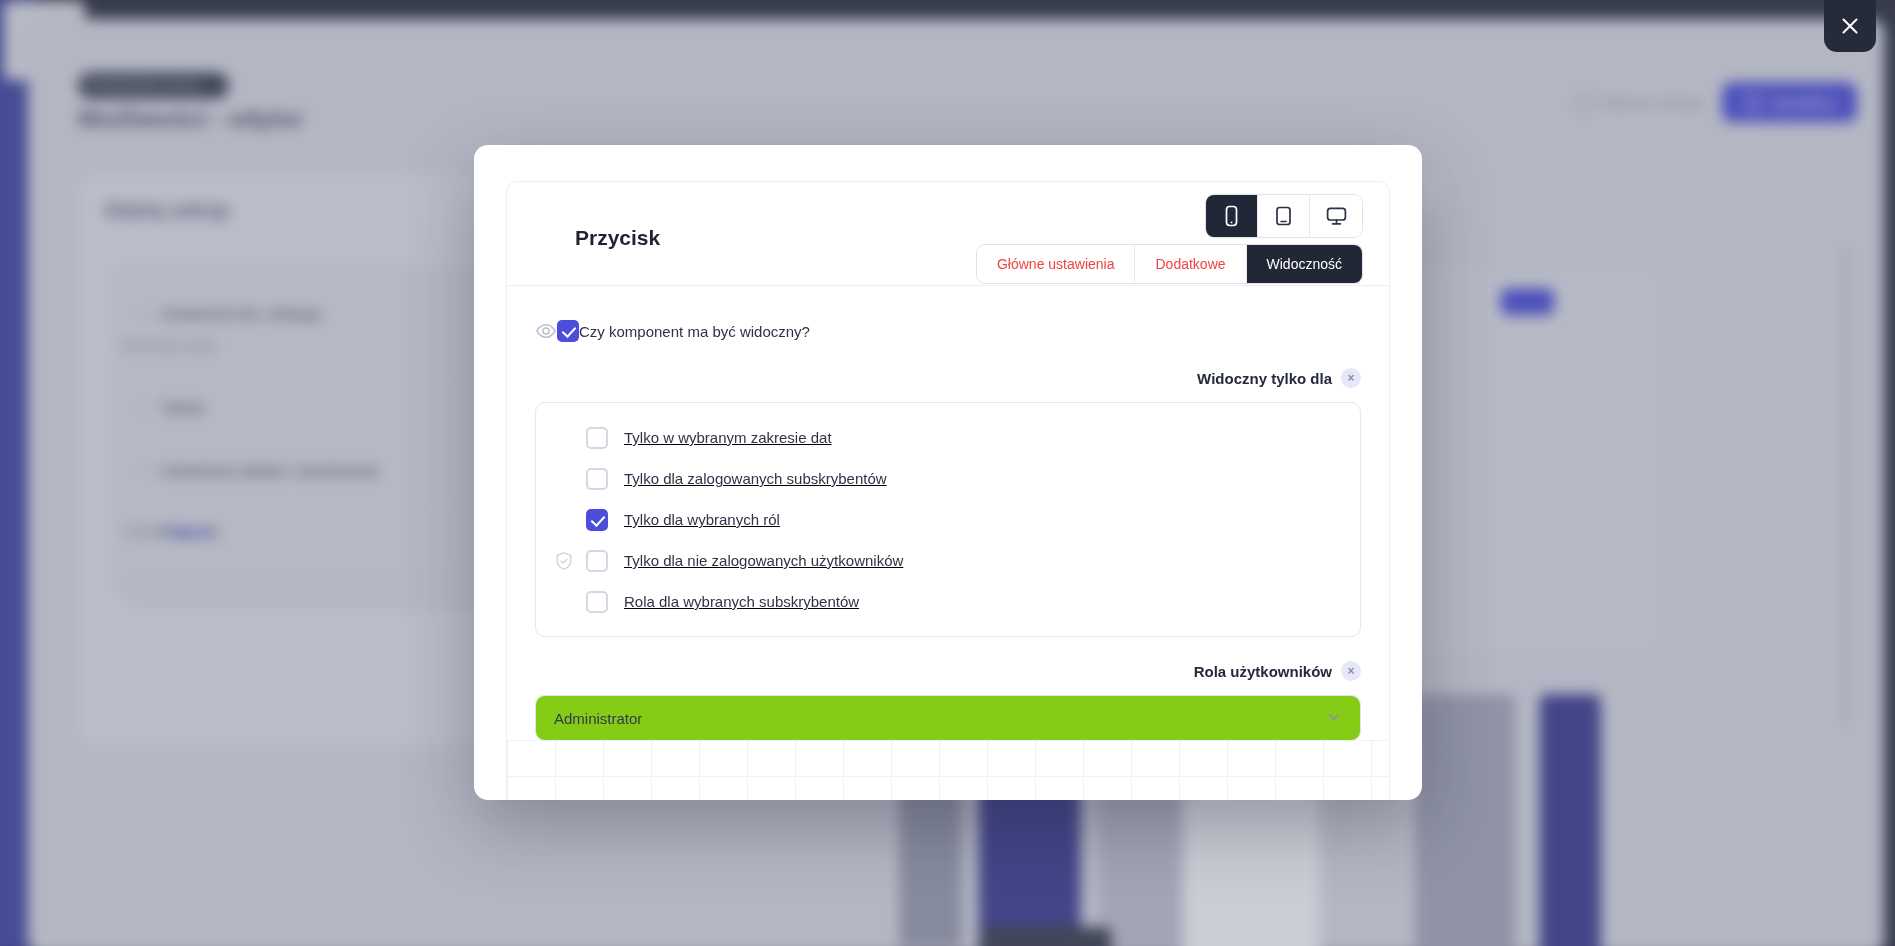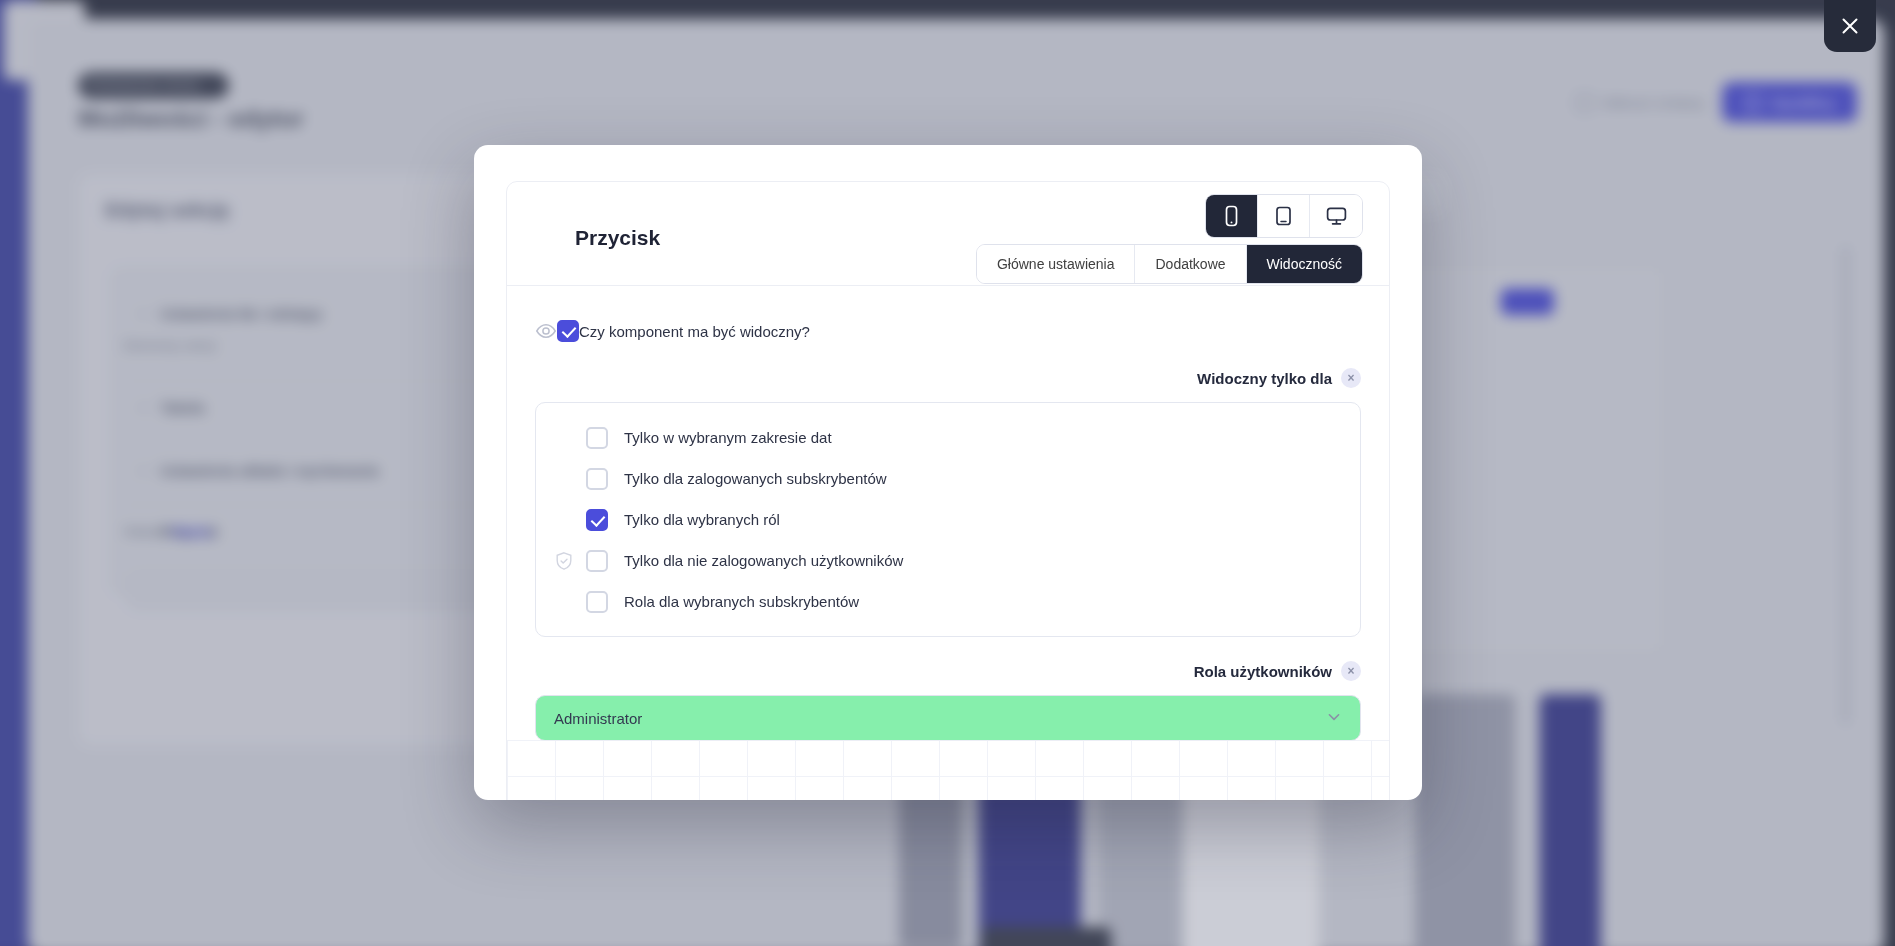--- a/index.html
+++ b/index.html
@@ -317,21 +317,21 @@
     border-radius: 9px;
     overflow: hidden;
     background: #fff;
   }
   .tab {
     padding: 0 20px;
     height: 38px;
     display: flex;
     align-items: center;
     font-size: 14px;
-    color: #404040;
+    color: #ef4444;
     border-right: 1px solid #e6e9f1;
     cursor: pointer;
     background: #fff;
     white-space: nowrap;
   }
   .tab:last-child { border-right: 0; }
   .tab.active {
     background: #222738;
     color: #ffffff;
   }
@@ -404,39 +404,40 @@
     border-radius: 10px;
     padding: 14px 0;
     margin-bottom: 24px;
   }
   .opt-row {
     display: flex;
     align-items: center;
     height: 41px;
     padding-left: 20px;
     position: relative;
+    text-decoration: underline;
   }
   .opt-row .lead-icon {
     position: absolute;
     left: 18px;
     width: 20px; height: 20px;
   }
   .opt-row .cb { margin-left: 30px; }
   .opt-row .opt-label {
     font-size: 15px;
     color: #2e3346;
     margin-left: 16px;
   }
 
   .select-field {
     width: 100%;
     height: 46px;
     border: 1px solid #e1e4ee;
     border-radius: 10px;
-    background: #86efac;
+    background: #84cc16;
     display: flex;
     align-items: center;
     justify-content: space-between;
     padding: 0 18px;
     font-size: 15px;
     color: #333950;
     cursor: pointer;
     margin-bottom: 22px;
   }
 

